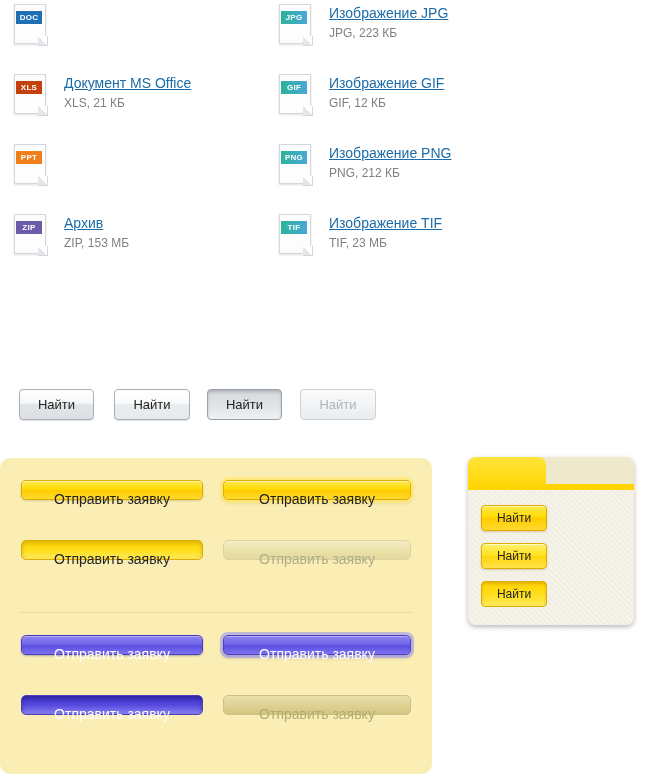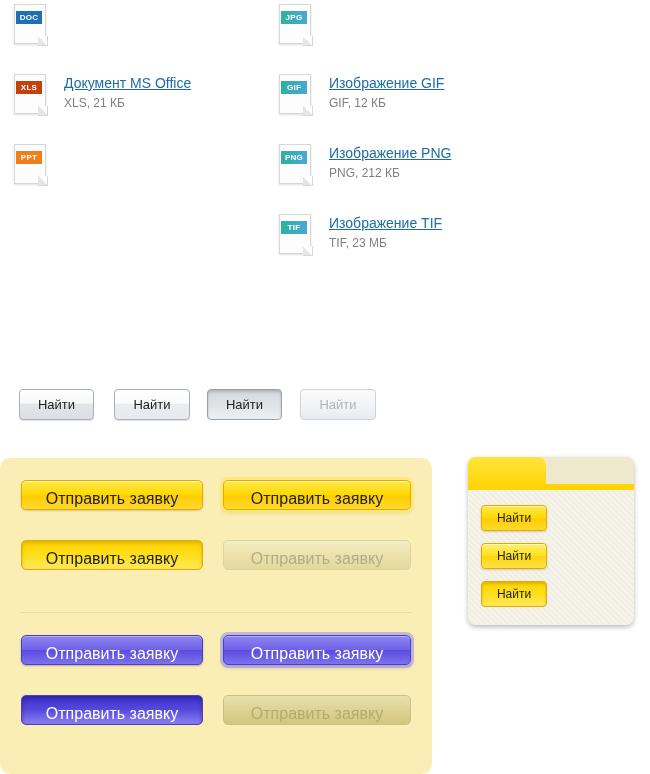--- a/index.html
+++ b/index.html
@@ -159,24 +159,24 @@
     position: absolute;
     left: 20px;
     top: 154px;
     width: 392px;
     height: 1px;
     background: #ecdd9c;
   }
 
   .btn-big {
     position: absolute;
-    height: 30px;
+    height: 20px;
     line-height: 36px;
     text-align: center;
-    font-size: 16px;
+    font-size: 14px;
     border-radius: 5px;
     box-sizing: border-box;
     cursor: pointer;
     white-space: nowrap;
   }
   .btn-yellow {
     color: #232323;
     border: 1px solid #e0ac00;
     background: linear-gradient(to bottom, #ffe94d 0%, #ffd900 48%, #ffcc00 52%, #ffd92e 100%);
     box-shadow: 0 1px 2px rgba(120,90,0,0.25), inset 0 1px 0 rgba(255,255,255,0.6);
@@ -328,30 +328,45 @@
 
     <div class="file-item">
       <div class="file-icon">
         <div class="page-shape"></div>
         <div class="page-fold-inner"></div>
         <div class="ext-badge" style="background:#ef7f1a">PPT</div>
       </div>
     </div>
 
 
+    <div class="file-item">
+      <div class="file-icon">
+        <div class="page-shape"></div>
+        <div class="page-fold-inner"></div>
+        <div class="ext-badge" style="background:#6c5ba8">ZIP</div>
+      </div>
+      <div class="file-text">
+        <a class="file-link">Архив</a>
+        <div class="file-meta">ZIP, 153 МБ</div>
+      </div>
+    </div>
 
   </div>
 
   <div class="file-col right">
 
     <div class="file-item">
       <div class="file-icon">
         <div class="page-shape"></div>
         <div class="page-fold-inner"></div>
         <div class="ext-badge" style="background:linear-gradient(to right,#2bb39a,#4aa7d8)">JPG</div>
+      </div>
+      <div class="file-text">
+        <a class="file-link">Изображение JPG</a>
+        <div class="file-meta">JPG, 223 КБ</div>
       </div>
     </div>
 
     <div class="file-item">
       <div class="file-icon">
         <div class="page-shape"></div>
         <div class="page-fold-inner"></div>
         <div class="ext-badge" style="background:linear-gradient(to right,#2bb39a,#4aa7d8)">GIF</div>
       </div>
       <div class="file-text">

